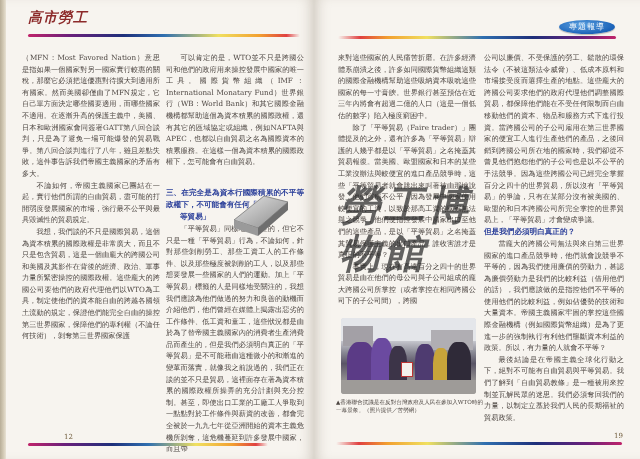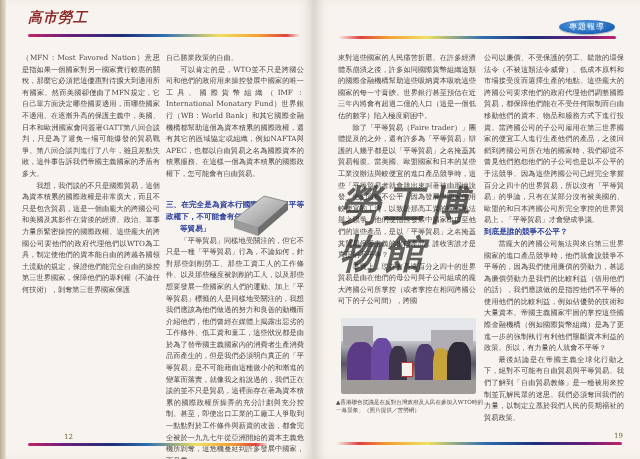--- a/index.html
+++ b/index.html
@@ -59,25 +59,25 @@
 
 <div class="spread">
   <div class="binding-edge"></div>
 
   <div class="page page-left">
     <div class="masthead">高市勞工</div>
     <div class="rainbow-left" style="left:22px; top:34px; width:272px;"></div>
 
     <div class="col" style="left:16px; top:52px; width:138px;">
       <p>（MFN：Most Favored Nation）意思是指如果一個國家對另一國家實行較惠的關稅，那麼它必須把這優惠對待擴大到適用所有國家。然而美國卻僅由了MFN規定，它自己單方面決定哪些國要適用，而哪些國家不適用。在逐漸升高的保護主義中，美國、日本和歐洲國家會同簽署GATT第八回合談判，只是為了避免一場可能爆發的貿易戰爭。第八回合談判進行了八年，雖且差點失敗，這件事告訴我們帝國主義國家的矛盾有多大。</p>
+      <p class="indent">不論如何，帝國主義國家已團結在一起，實行他們所謂的自由貿易，盡可能的打開弱度發展國家的市場，強行最不公平與最具毀滅性的貿易規定。</p>
       <p class="indent">我想，我們談的不只是國際貿易，這個為資本積累的國際政權是非常廣大，而且不只是包含貿易，這是一個由龐大的跨國公司和美國及其影作在背後的經濟、政治、軍事力量所緊密操控的國際政權。這些龐大的跨國公司要他們的政府代理他們以WTO為工具，制定使他們的資本能自由的跨越各國領土流動的規定，保證他們能完全自由的操控第三世界國家，保障他們的專利權（不論任何技術），剝奪第三世界國家保護</p>
     </div>
 
     <div class="col" style="left:160px; top:52px; width:138px;">
-      <p>自己勝業政策的自由。</p>
       <p class="indent">可以肯定的是，WTO並不只是跨國公司和他們的政府用來操控發展中國家的唯一工具。國際貨幣組織（IMF：International Monatary Fund）世界銀行（WB：World Bank）和其它國際金融機構都幫助這個為資本積累的國際政權，還有其它的區域協定或組織，例如NAFTA與APEC，也都以自由貿易之名為國際資本的積累服務。在這樣一個為資本積累的國際政權下，怎可能會有自由貿易。</p>
       <div class="subhead-blue subhead-block">
         <span class="num">三、</span><span>在完全是為資本行國際積累的不平等政權下，不可能會有任何「平</span>
         <span class="cont">等貿易」</span>
       </div>
       <p class="indent">「平等貿易」同樣地受關注的，但它不只是一種「平等貿易」行為，不論如何，針對那些剝削勞工、那些工資工人的工作條件、以及那些極度被剝削的工人，以及那些想要發展一些國家的人們的運動。加上「平等貿易」標籤的人是同樣地受關注的，我想我們應該為他們做過的努力和良善的動機而介紹他們，他們曾經在媒體上揭露出惡劣的工作條件、低工資和童工，這些狀況都是由於為了替帝國主義國家內的消費者生產消費品而產生的，但是我們必須明白真正的「平等貿易」是不可能藉由這種微小的和漸進的變革而落實，就像我之前說過的，我們正在談的並不只是貿易，這裡面存在著為資本積累的國際政權所操弄的充分計劃與充分控制。甚至，即使出口工業的工廠工人爭取到一點點對於工作條件與薪資的改善，都會完全被於一九九七年從亞洲開始的資本主義危機所剝奪，這危機蔓延到許多發展中國家，而且帶</p>
     </div>
 
     <div class="page-num" style="left:22px; top:433px;margin-left:36px;">12</div>
     <div class="rainbow-left" style="left:22px; top:443px; width:240px;"></div>
@@ -103,21 +103,21 @@
       <div class="crowd" style="left:74px; width:20px; height:42px; background:#4e3b70;"></div>
       <div class="crowd" style="left:92px; width:16px; height:38px; background:#c8a43a;"></div>
       <div class="crowd" style="left:106px; width:24px; height:44px; background:#2f2a38;"></div>
       <div class="sign"></div>
       <div class="road"></div>
     </div>
     <div class="caption">▲香港聯合抗議是在反對台灣政府及人民在參加入WTO時的一幕景象。（照片提供／苦勞網）</div>
 
     <div class="col" style="left:170px; top:52px; width:140px;">
       <p>公司以廉價、不受保護的勞工、鬆散的環保法令（不被這類法令威脅）、低成本原料和市場接受度而選擇生產的地點。這些龐大的跨國公司要求他們的政府代理他們調整國際貿易，都保障他們能在不受任何限制而自由移動他們的資本、物品和服務方式下進行投資。當跨國公司的子公司雇用在第三世界國家的便宜工人進行生產他們的產品，之後回銷到跨國公司所在地的國家時，我們卻從不曾見他們抱怨他們的子公司也是以不公平的手法競爭。因為這些跨國公司已經完全掌握百分之四十的世界貿易，所以沒有「平等貿易」的爭論，只有在某部分沒有被美國的、歐盟的和日本跨國公司所完全掌控的世界貿易上，「平等貿易」才會變成爭議。</p>
-      <p class="subhead-blue">到底是誰的競爭不公平？</p>
+      <p class="subhead-blue">但是我們必須明白真正的？</p>
       <p class="indent">當龐大的跨國公司無法與來自第三世界國家的進口產品競爭時，他們就會說競爭不平等的，因為我們使用廉價的勞動力，甚認為廉價勞動力是我們的比較利益（借用他們的話），我們應該做的是指控他們不平等的使用他們的比較利益，例如佔優勢的技術和大量資本。帝國主義國家牢固的掌控這些國際金融機構（例如國際貨幣組織）是為了更進一步的強制執行有利他們壟斷資本利益的政策。所以，有力量的人就會不平等？</p>
       <p class="indent">最後結論是在帝國主義全球化行動之下，絕對不可能有自由貿易與平等貿易。我們了解到「自由貿易教條」是一種被用來控制並瓦解民眾的迷思。我們必須奪回我們的力量，以制定立基於我們人民的長期福祉的貿易政策。</p>
     </div>
 
     <div class="rainbow-right" style="left:22px; top:442px; width:286px;"></div>
     <div class="page-num" style="left:300px; top:432px;">19</div>
   </div>
 
   <div class="watermark">
     <svg class="wm-logo" viewBox="0 0 62 48">

